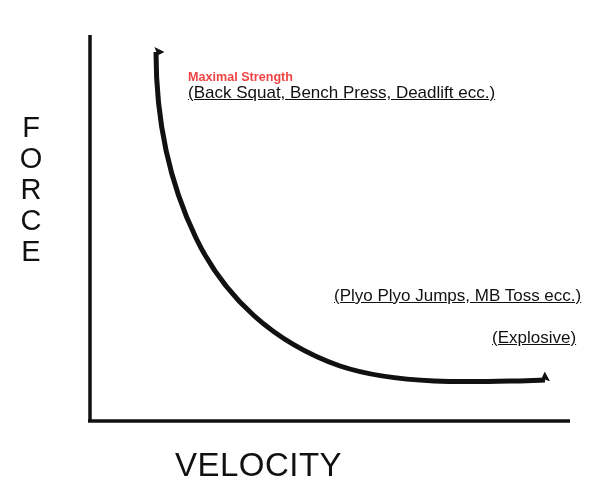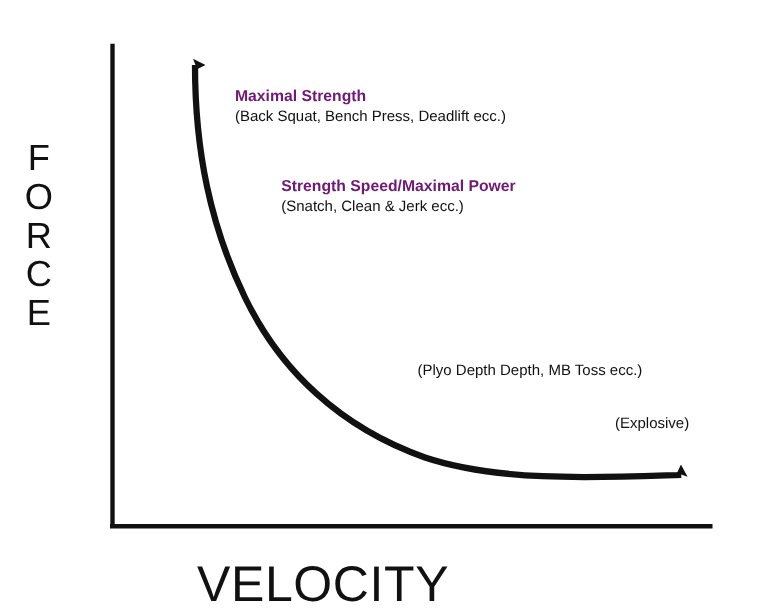--- a/index.html
+++ b/index.html
@@ -38,43 +38,44 @@
     font-weight: 400;
     color: #111111;
   }
   #force-axis-title span { display: block; }
   #velocity-axis-title {
     position: absolute;
     left: 0;
     top: 446px;
     width: 517px;
     text-align: center;
-    font-size: 40px;
+    font-size: 33px;
     font-weight: 400;
     letter-spacing: 0.5px;
     color: #111111;
   }
   
   .zone {
     position: absolute;
     white-space: nowrap;
   }
   .zone .zone-title {
     display: block;
     font-weight: bold;
     font-size: 12.6px;
     line-height: 16px;
-    color: #701a75;
+    color: #ef4444;
   }
   .zone .zone-examples {
     display: block;
     font-weight: normal;
-    font-size: 12px;
+    font-size: 17px;
     line-height: 16px;
     color: #111111;
+    text-decoration: underline;
   }
   #zone-maximal-strength { left: 188px; top: 69px; }
   #zone-strength-speed   { left: 225px; top: 141px; }
   #zone-speed-strength   { left: 216px; top: 214px; }
   #zone-plyometrics      { left: 334px; top: 288px; }
   #zone-sprinting        { left: 492px; top: 330px; }
   #zone-speed-strength .zone-examples { padding-left: 50px; }
   #zone-strength-speed .zone-examples { padding-left: 0px; }
 </style>
 </head>
@@ -110,27 +111,23 @@
     <span>E</span>
   </div>
 
   <div id="velocity-axis-title">VELOCITY</div>
 
   <div class="zone" id="zone-maximal-strength">
     <span class="zone-title">Maximal Strength</span>
     <span class="zone-examples">(Back Squat, Bench Press, Deadlift ecc.)</span>
   </div>
 
-  <div class="zone" id="zone-strength-speed">
-    <span class="zone-title">Strength Speed/Maximal Power</span>
-    <span class="zone-examples">(Snatch, Clean &amp; Jerk ecc.)</span>
-  </div>
 
 
   <div class="zone" id="zone-plyometrics">
-    <span class="zone-examples">(Plyo Depth Depth, MB Toss ecc.)</span>
+    <span class="zone-examples">(Plyo Plyo Jumps, MB Toss ecc.)</span>
   </div>
 
   <div class="zone" id="zone-sprinting">
     <span class="zone-examples">(Explosive)</span>
   </div>
 
 </div>
 
 </body></html>

